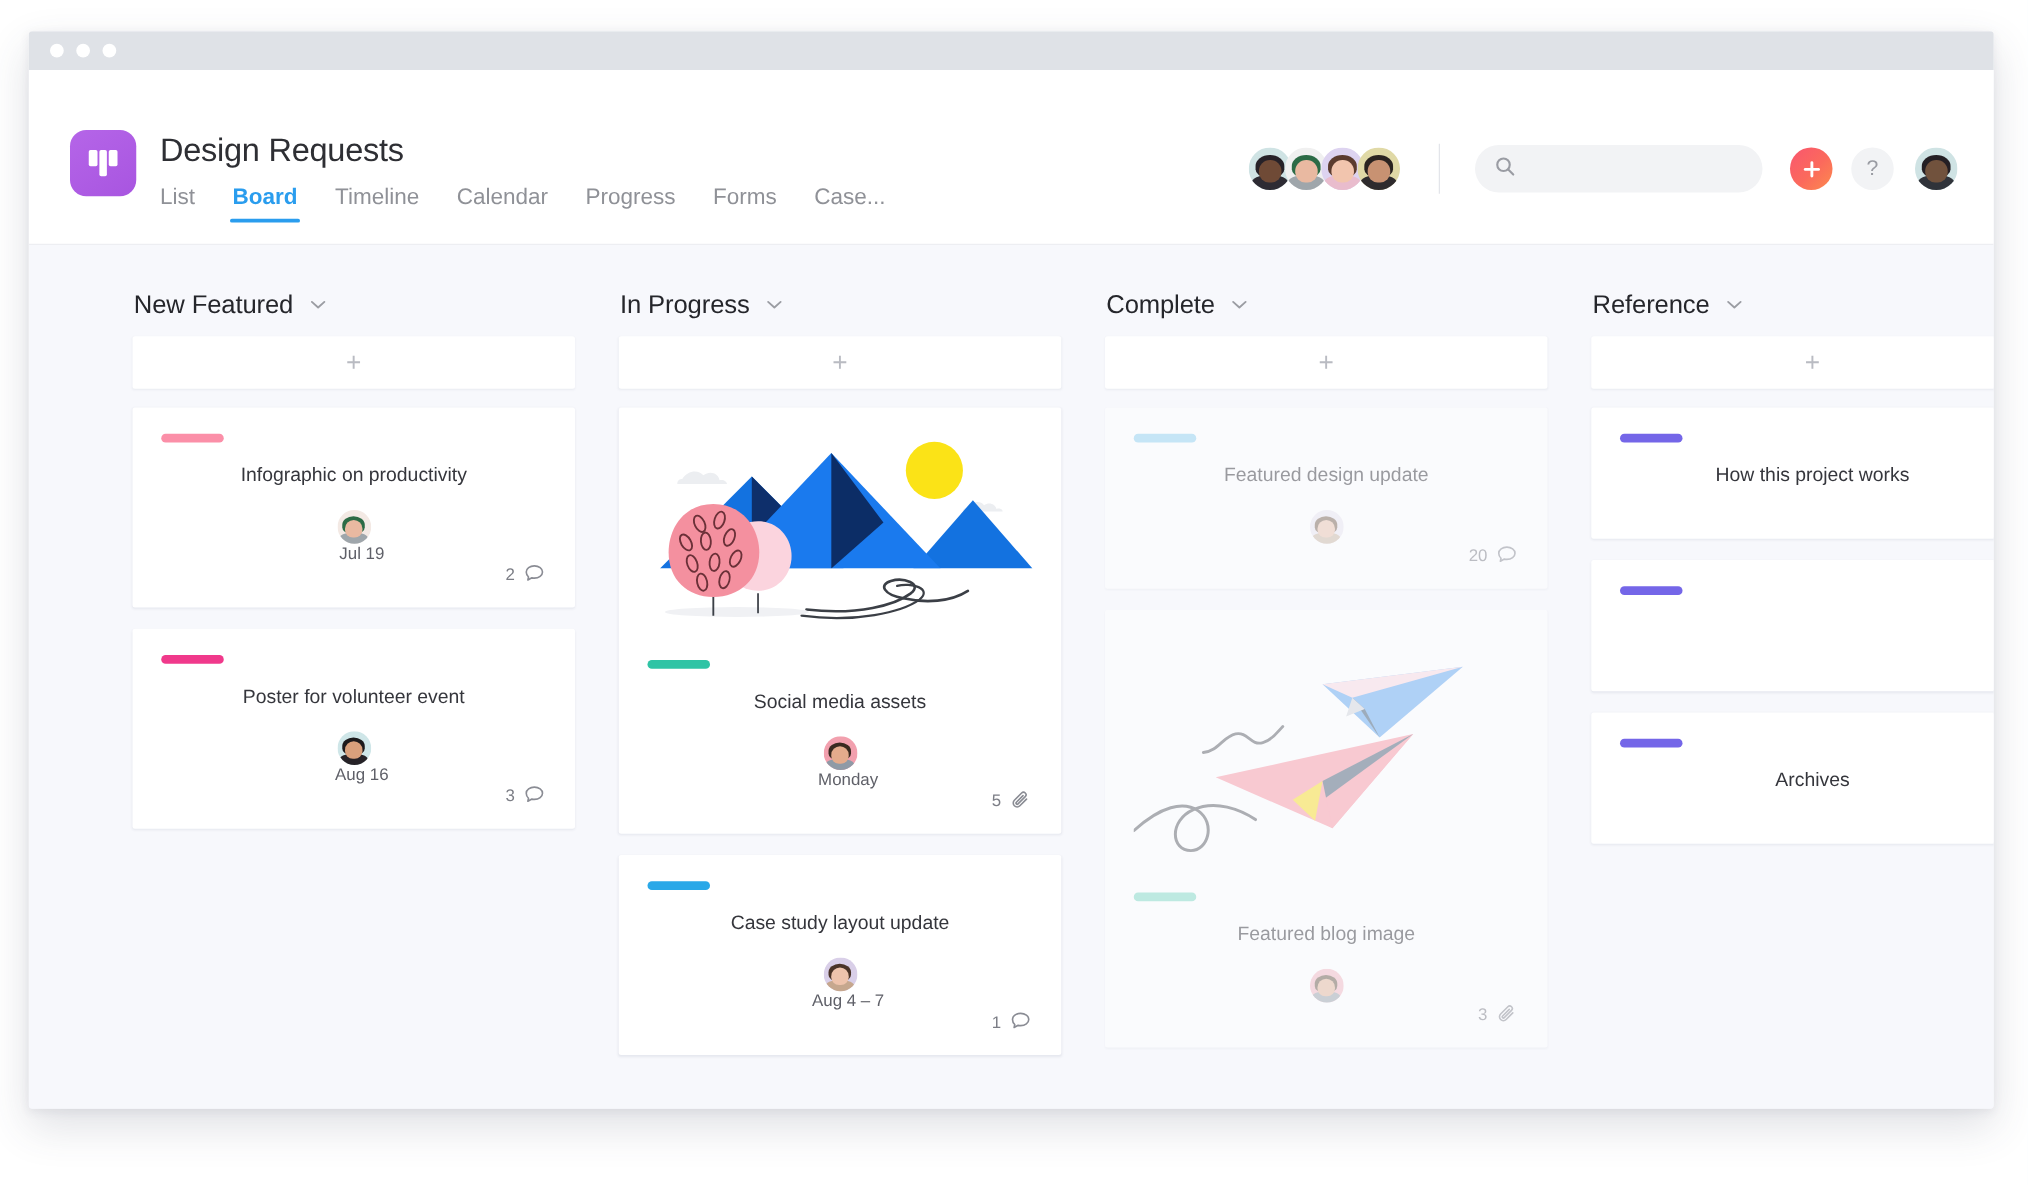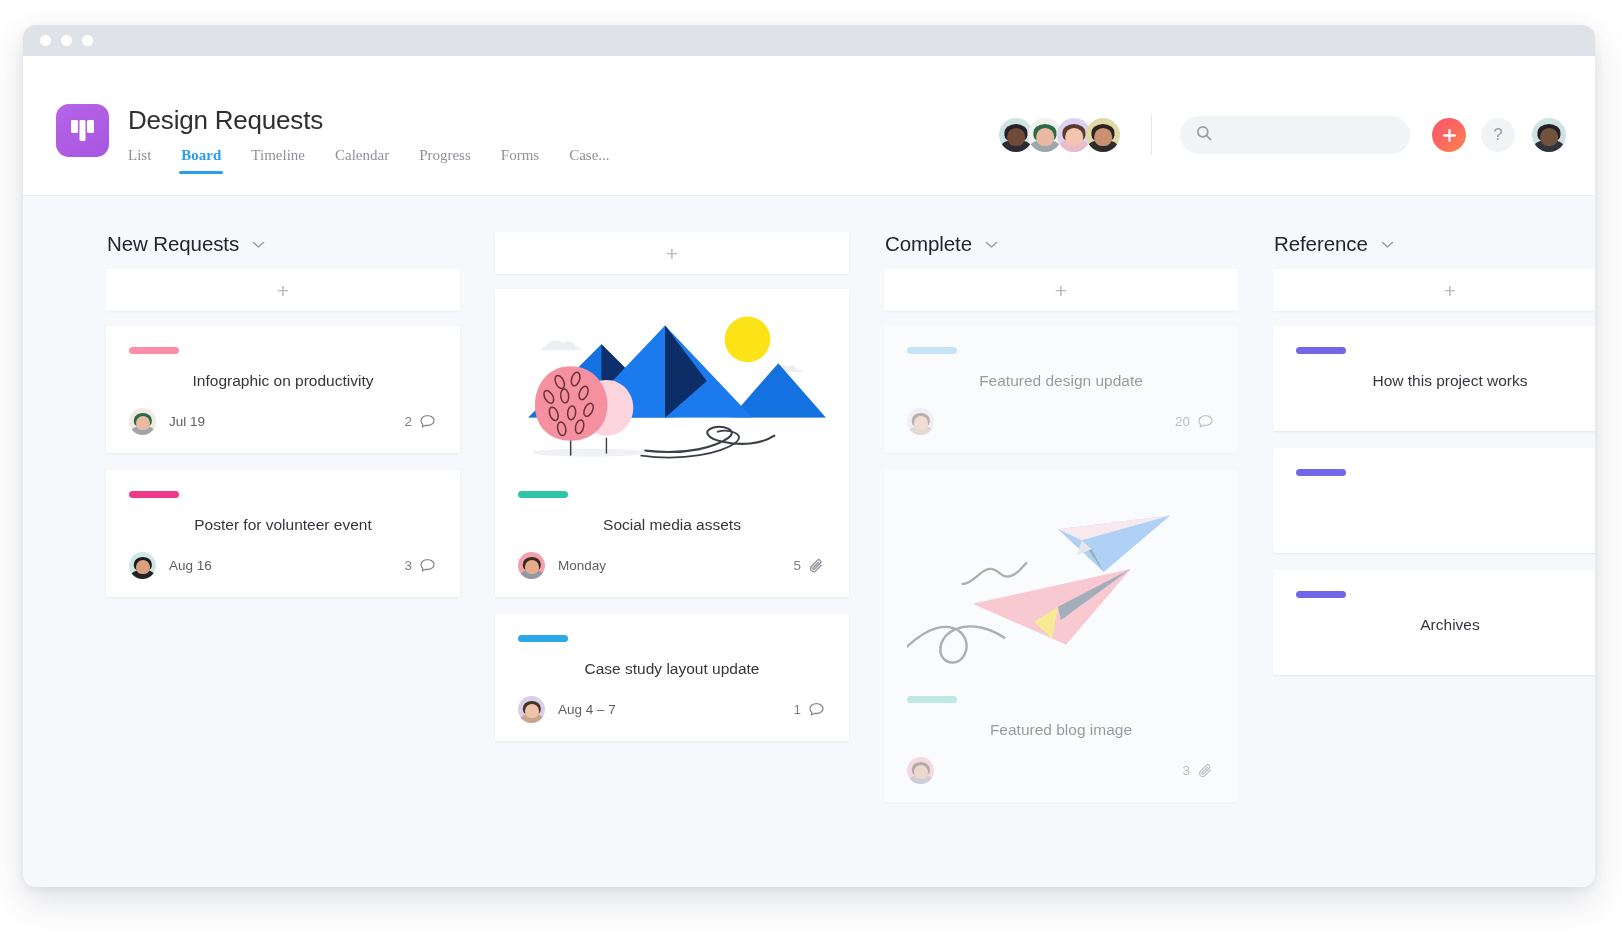--- a/index.html
+++ b/index.html
@@ -22,21 +22,21 @@
     background: #ffffff;
   }
 
   .window {
     position: absolute;
     left: 23px;
     top: 25px;
     width: 1572px;
     height: 862px;
     background: #f7f8fc;
-    border-radius: 13px;
+    border-radius: 3px;
     overflow: hidden;
     box-shadow: 0 14px 34px rgba(60, 70, 95, 0.16),
                 0 2px 8px rgba(60, 70, 95, 0.08);
   }
 
   
   .titlebar {
     height: 31px;
     background: #dfe2e7;
     display: flex;
@@ -90,27 +90,26 @@
     line-height: 1.18;
     white-space: nowrap;
   }
 
   .tabs {
     display: flex;
     gap: 30px;
     margin-top: 11px;
   }
   .tab {
-    font-size: 15px;
+    font-size: 18px;
     color: #8f9197;
     position: relative;
     padding-bottom: 10px;
     cursor: pointer;
     white-space: nowrap;
-    font-family: Liberation Serif, serif;
   }
   .tab.active {
     color: #2a9dee;
     font-weight: 700;
   }
   .tab.active::after {
     content: "";
     position: absolute;
     left: -2px; right: -2px;
     bottom: 0;
@@ -270,20 +269,21 @@
   .card-title {
     font-size: 15.5px;
     color: #35363c;
     line-height: 1.3;
   }
 
   .card-meta {
     display: flex;
     align-items: center;
     margin-top: 17px;
+    flex-direction: column;
   }
   .card-meta .av {
     width: 27px; height: 27px;
     border-radius: 50%;
     overflow: hidden;
     flex: none;
     position: relative;
   }
   .meta-date {
     font-size: 13.5px;
@@ -438,21 +438,21 @@
               <span class="head" style="background:#71523d"></span>
             </span>
           </span>
       </div>
     </div>
 
     <div class="board">
 
       <div class="column">
         <div class="col-head">
-          <span class="col-title">New Requests</span>
+          <span class="col-title">New Featured</span>
           <span class="chev">
             <svg width="13" height="8" viewBox="0 0 13 8" aria-hidden="true">
                 <path d="M1.5 1.5L6.5 6L11.5 1.5" fill="none" stroke="#9b9da3" stroke-width="1.5" stroke-linecap="round" stroke-linejoin="round"></path>
               </svg>
           </span>
         </div>
         <div class="add-card">
           <span class="plus-sign">+</span>
         </div>
 
@@ -499,20 +499,28 @@
                 <svg width="18" height="18" viewBox="0 0 18 18" aria-hidden="true">
                     <path d="M2 7.6c0-2.7 2.9-4.9 6.5-4.9S15 4.9 15 7.6s-2.9 4.9-6.5 4.9c-.7 0-1.4-.08-2-.23L3.3 14l.5-2.4C2.7 10.6 2 9.2 2 7.6z" fill="none" stroke="#8a8c94" stroke-width="1.3" stroke-linejoin="round"></path>
                   </svg>
               </span>
             </span>
           </div>
         </div>
       </div>
 
       <div class="column">
+        <div class="col-head">
+          <span class="col-title">In Progress</span>
+          <span class="chev">
+            <svg width="13" height="8" viewBox="0 0 13 8" aria-hidden="true">
+                <path d="M1.5 1.5L6.5 6L11.5 1.5" fill="none" stroke="#9b9da3" stroke-width="1.5" stroke-linecap="round" stroke-linejoin="round"></path>
+              </svg>
+          </span>
+        </div>
         <div class="add-card">
           <span class="plus-sign">+</span>
         </div>
 
         <div class="card has-cover">
           <svg class="cover" viewBox="0 0 310 165" aria-hidden="true">
 
             <path d="M28 40c4-7 13-8 17-3 5-4 12-2 13 4 3-1 6 1 6 3H24c0-3 2-4 4-4z" fill="#eceef1"></path>
             <path d="M258 63c3-5 10-6 13-2 4-3 9-1 10 3 2-1 5 0 5 2h-32c0-2 2-3 4-3z" fill="#eceef1"></path>
 

